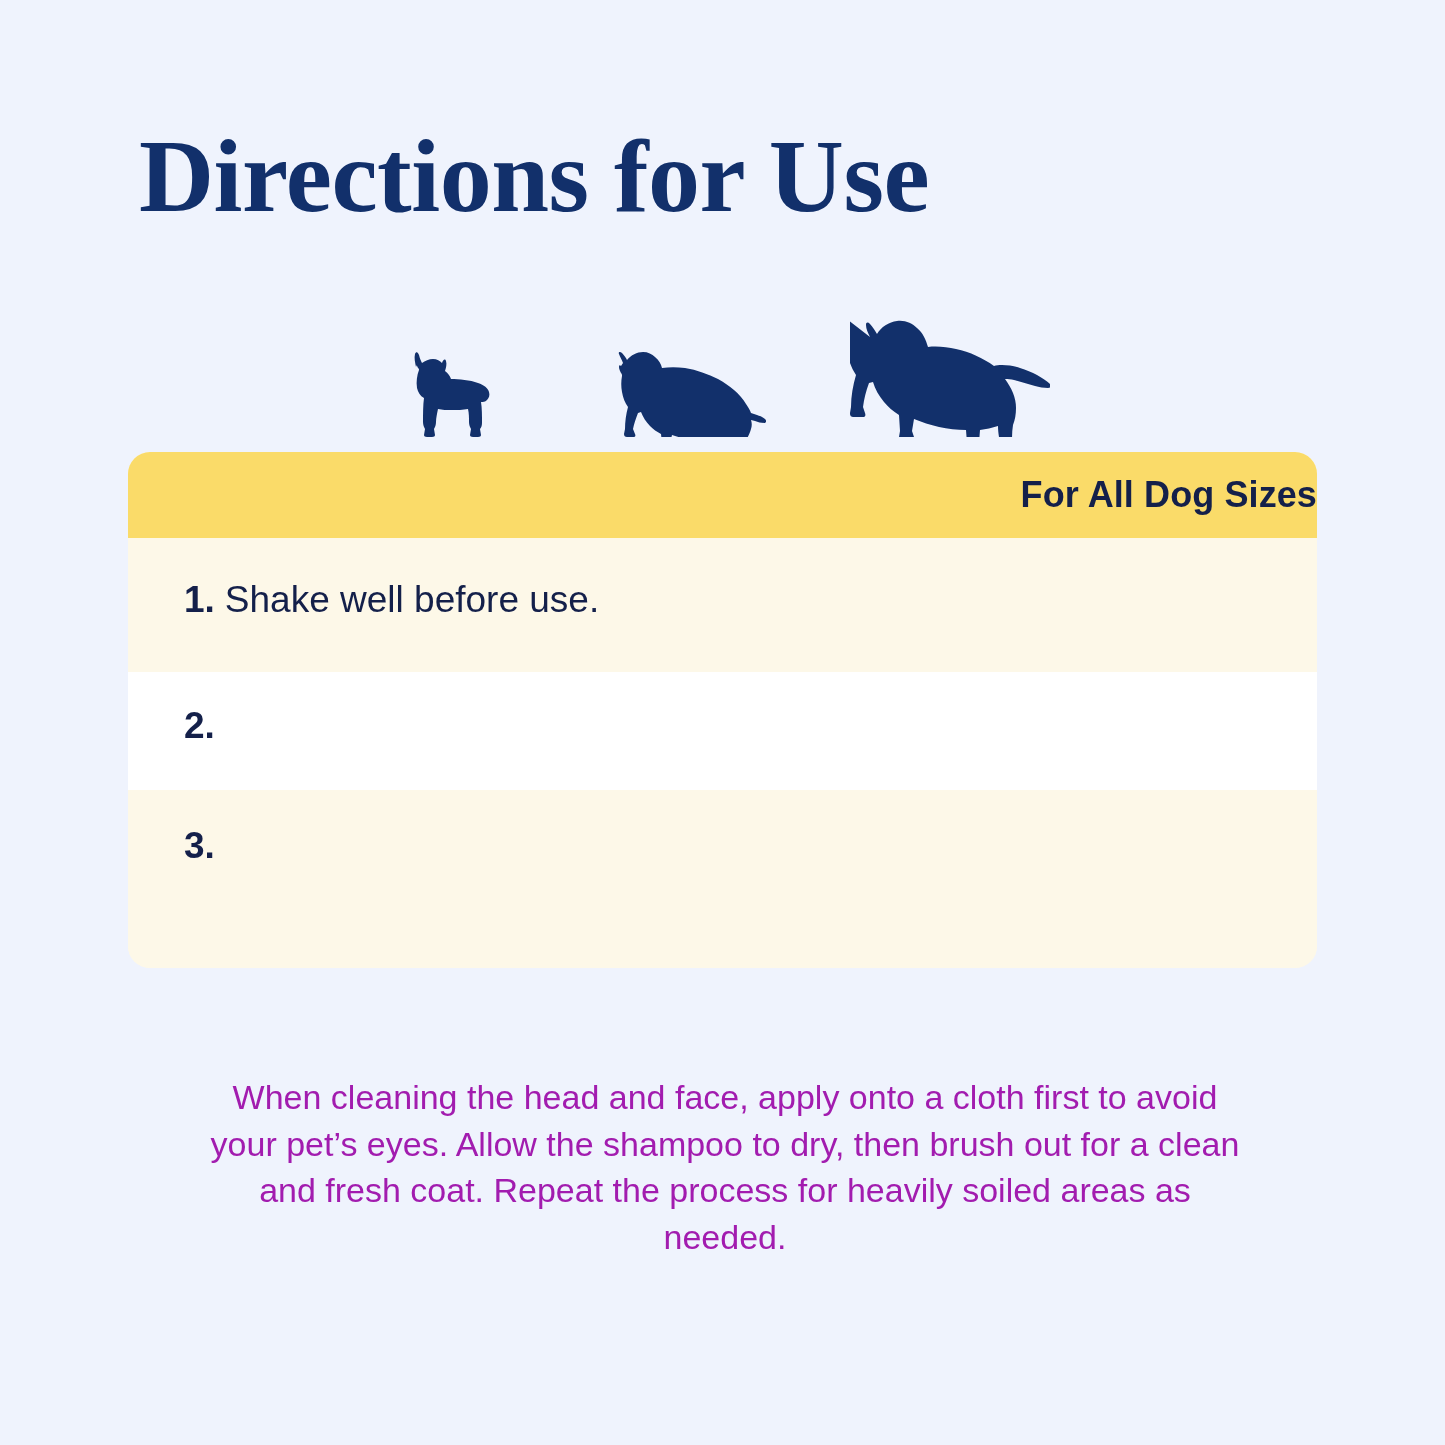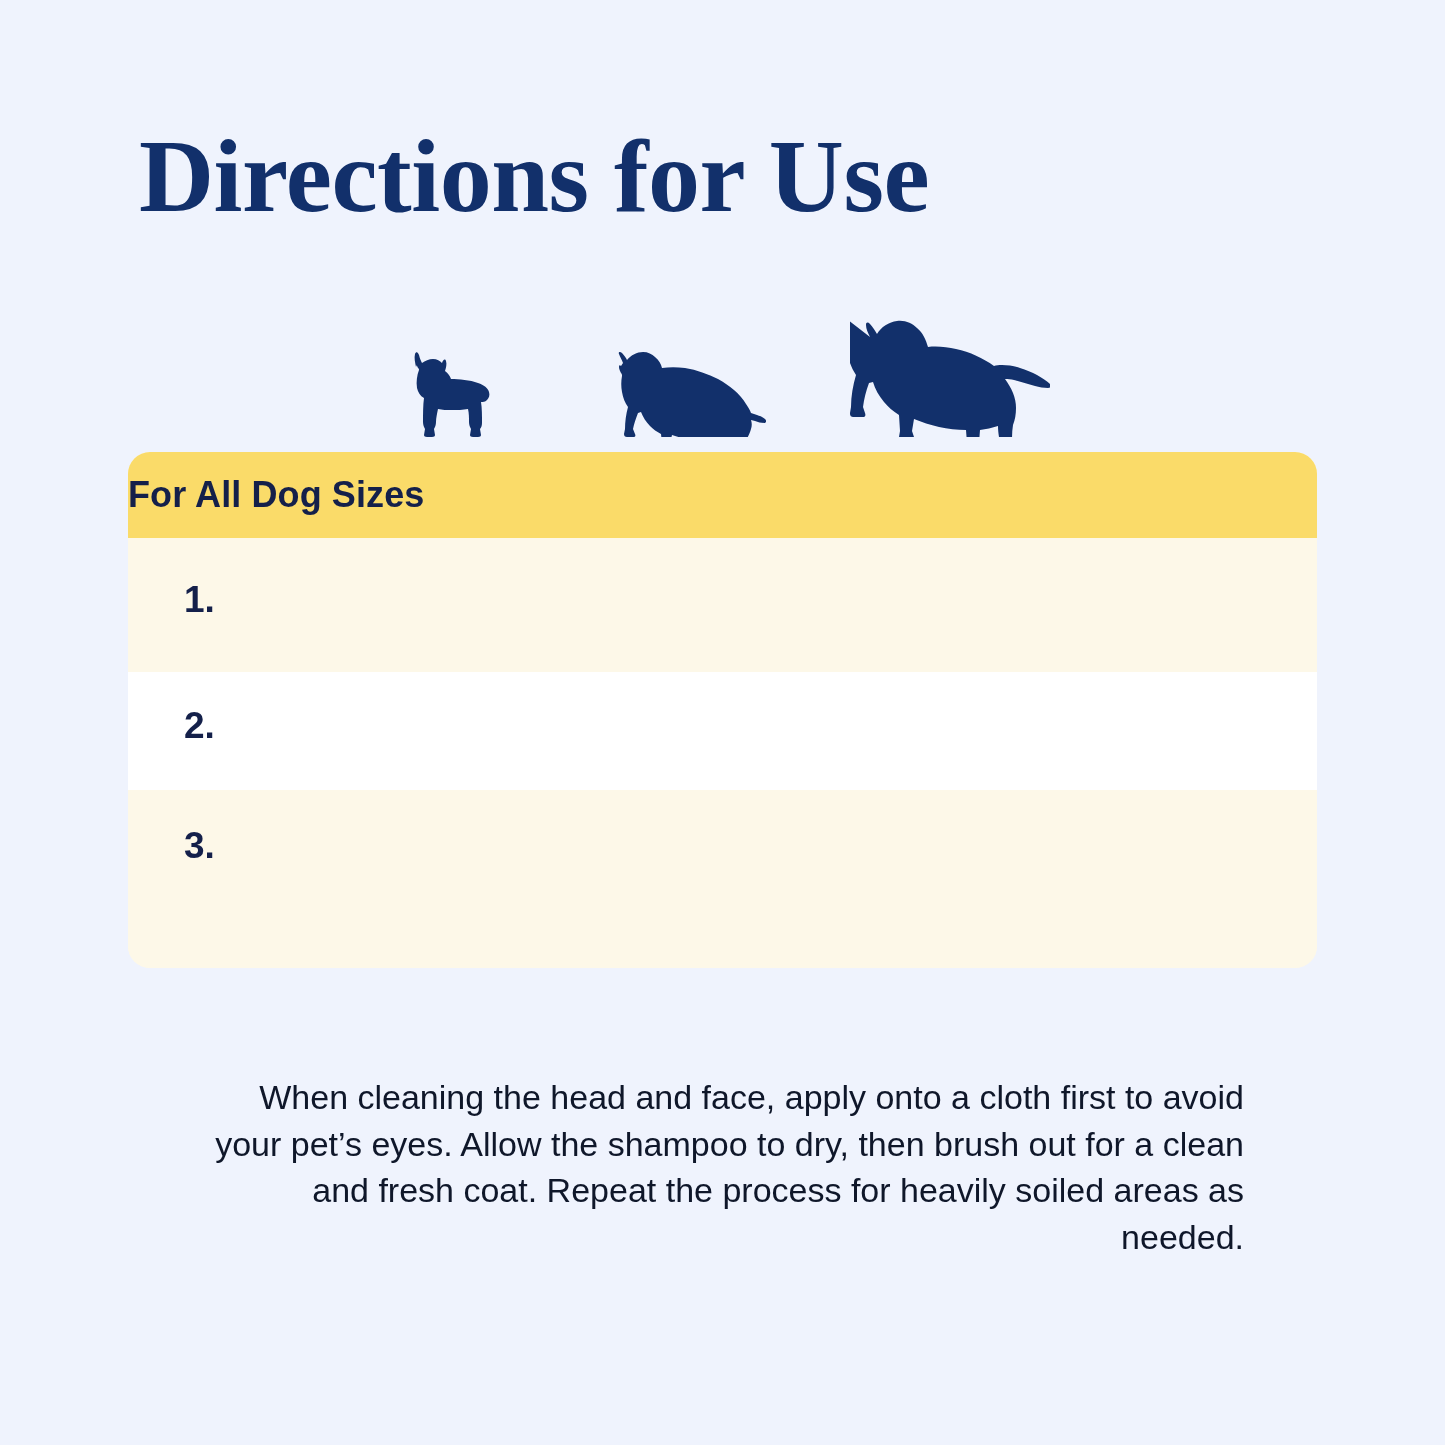--- a/index.html
+++ b/index.html
@@ -63,21 +63,21 @@
     height: 516px;
     border-radius: 22px;
     overflow: hidden;
     background: #fdf8e8;
   }
   #card-header {
     height: 86px;
     background: #fadb69;
     display: flex;
     align-items: center;
-    justify-content: flex-start;
+    justify-content: flex-end;
   }
   #card-header-title {
     font-family: "Liberation Sans", sans-serif;
     font-weight: 700;
     font-size: 36px;
     letter-spacing: 0.1px;
     color: #14204a;
   }
   .step-row {
     display: flex;
@@ -106,29 +106,29 @@
     font-size: 37px;
     line-height: 1.28;
     color: #14204a;
     flex: 1 1 auto;
     max-width: 1010px;
   }
 
   
   #footer-note {
     position: absolute;
-    left: 184px;
+    left: 195px;
     top: 1074px;
     width: 1060px;
-    text-align: right;
+    text-align: center;
     font-family: "Liberation Sans", sans-serif;
     font-weight: 400;
     font-size: 34px;
     line-height: 1.37;
-    color: #0f172a;
+    color: #a21caf;
   }
 </style>
 </head>
 <body>
 
 <div id="canvas">
 
   <div id="page-title">Directions for Use</div>
 
   <div id="dog-sizes-row">
@@ -154,20 +154,21 @@
   </div>
 
   <div id="instructions-card">
 
     <div id="card-header">
       <span id="card-header-title">For All Dog Sizes</span>
     </div>
 
     <div class="step-row cream" id="step-row-1">
       <span class="step-num">1.</span>
+      <span class="step-text">Shake well before use.</span>
     </div>
 
     <div class="step-row white" id="step-row-2">
       <span class="step-num">2.</span>
     </div>
 
     <div class="step-row cream" id="step-row-3">
       <span class="step-num">3.</span>
     </div>
 

